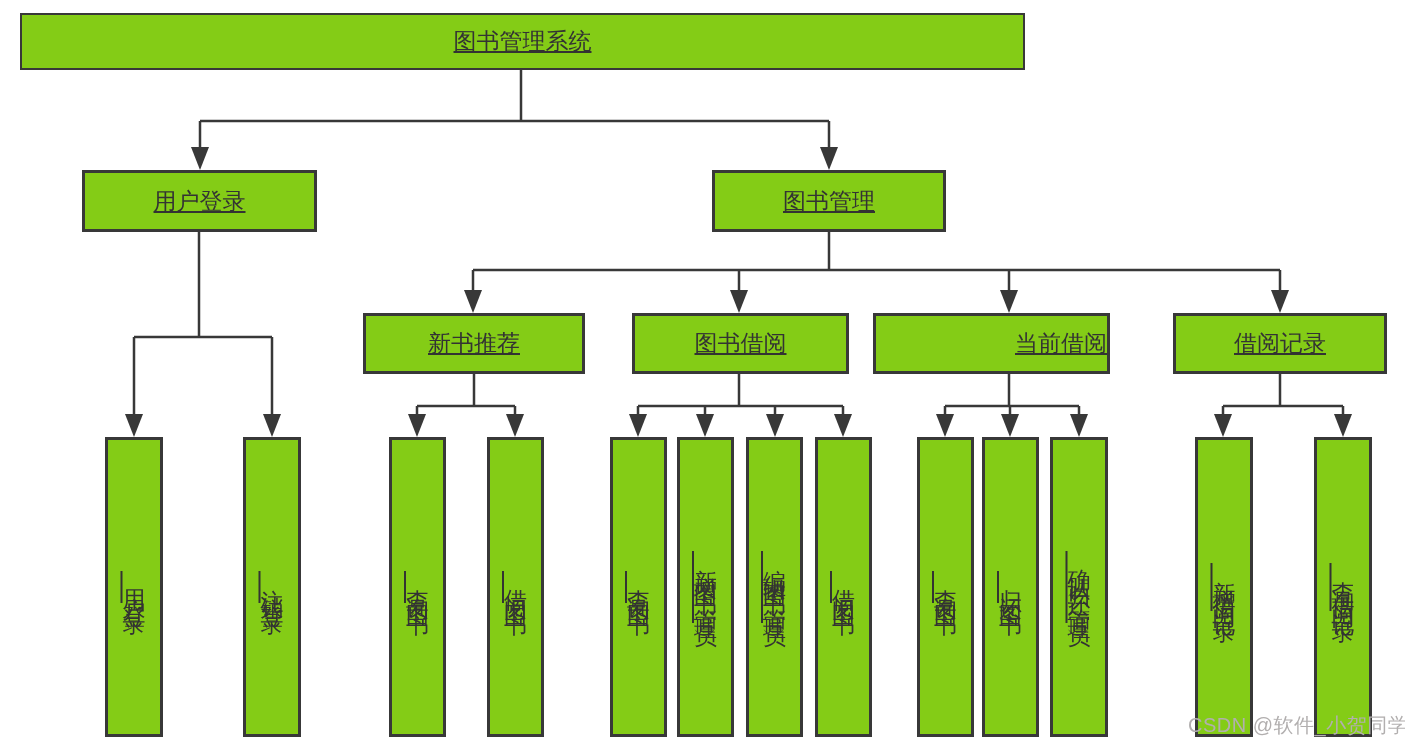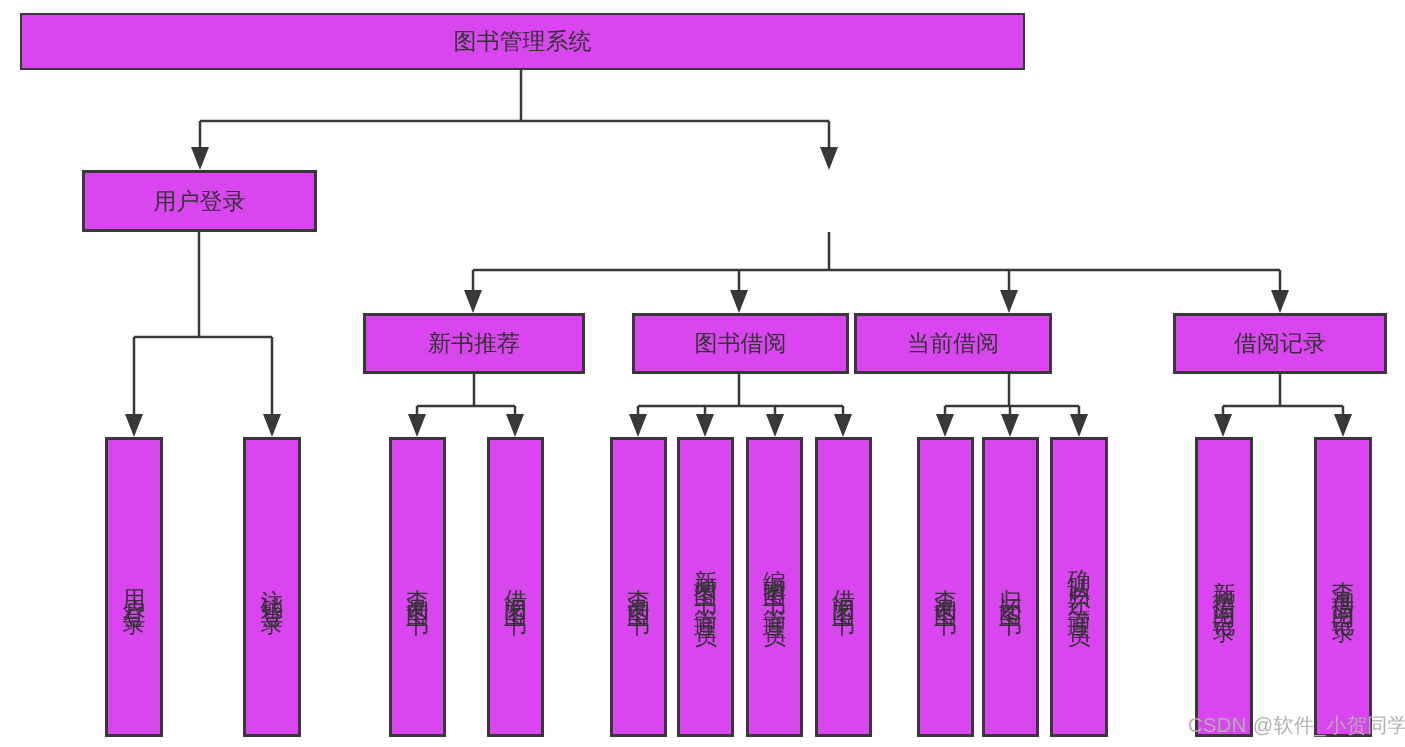--- a/index.html
+++ b/index.html
@@ -9,33 +9,34 @@
     background:#ffffff;
     font-family:"Liberation Sans","DejaVu Sans",sans-serif;
     color:#333333;
     overflow:hidden;
   }
   #wires { position:absolute; left:0; top:0; width:1405px; height:747px; }
   .node {
     position:absolute;
     box-sizing:border-box;
     border:3px solid #383838;
-    background:#d946ef;
+    background:#84cc16;
     display:flex; align-items:center; justify-content:center;
     font-size:23px;
     color:#333333;
     white-space:nowrap;
+    text-decoration:underline;
   }
   .root  { left:20px;  top:13px;  width:1005px; height:57px; border-width:2.5px; }
   .lv2-a { left:82px;  top:170px; width:235px; height:62px; }
   .lv2-b { left:712px; top:170px; width:234px; height:62px; }
   .lv3   { top:313px; height:61px; }
   .lv3-1 { left:363px;  width:222px; }
   .lv3-2 { left:632px;  width:217px; }
-  .lv3-3 { left:854px;  width:198px; }
+  .lv3-3 { left:873px;  width:237px;justify-content:flex-end; }
   .lv3-4 { left:1173px; width:214px; }
   .vbox {
     top:437px; height:300px;
     writing-mode:vertical-rl;
     text-orientation:mixed;
     letter-spacing:8px;
     font-size:23px;
     line-height:1;
   }
   .v1  { left:105px;  width:58px; }
@@ -99,20 +100,23 @@
     </g>
   </svg>
 
   <div class="node root">
     <span>图书管理系统</span>
   </div>
 
   <div class="node lv2-a">
     <span>用户登录</span>
   </div>
+  <div class="node lv2-b">
+    <span>图书管理</span>
+  </div>
 
   <div class="node lv3 lv3-1">
     <span>新书推荐</span>
   </div>
   <div class="node lv3 lv3-2">
     <span>图书借阅</span>
   </div>
   <div class="node lv3 lv3-3">
     <span>当前借阅</span>
   </div>

